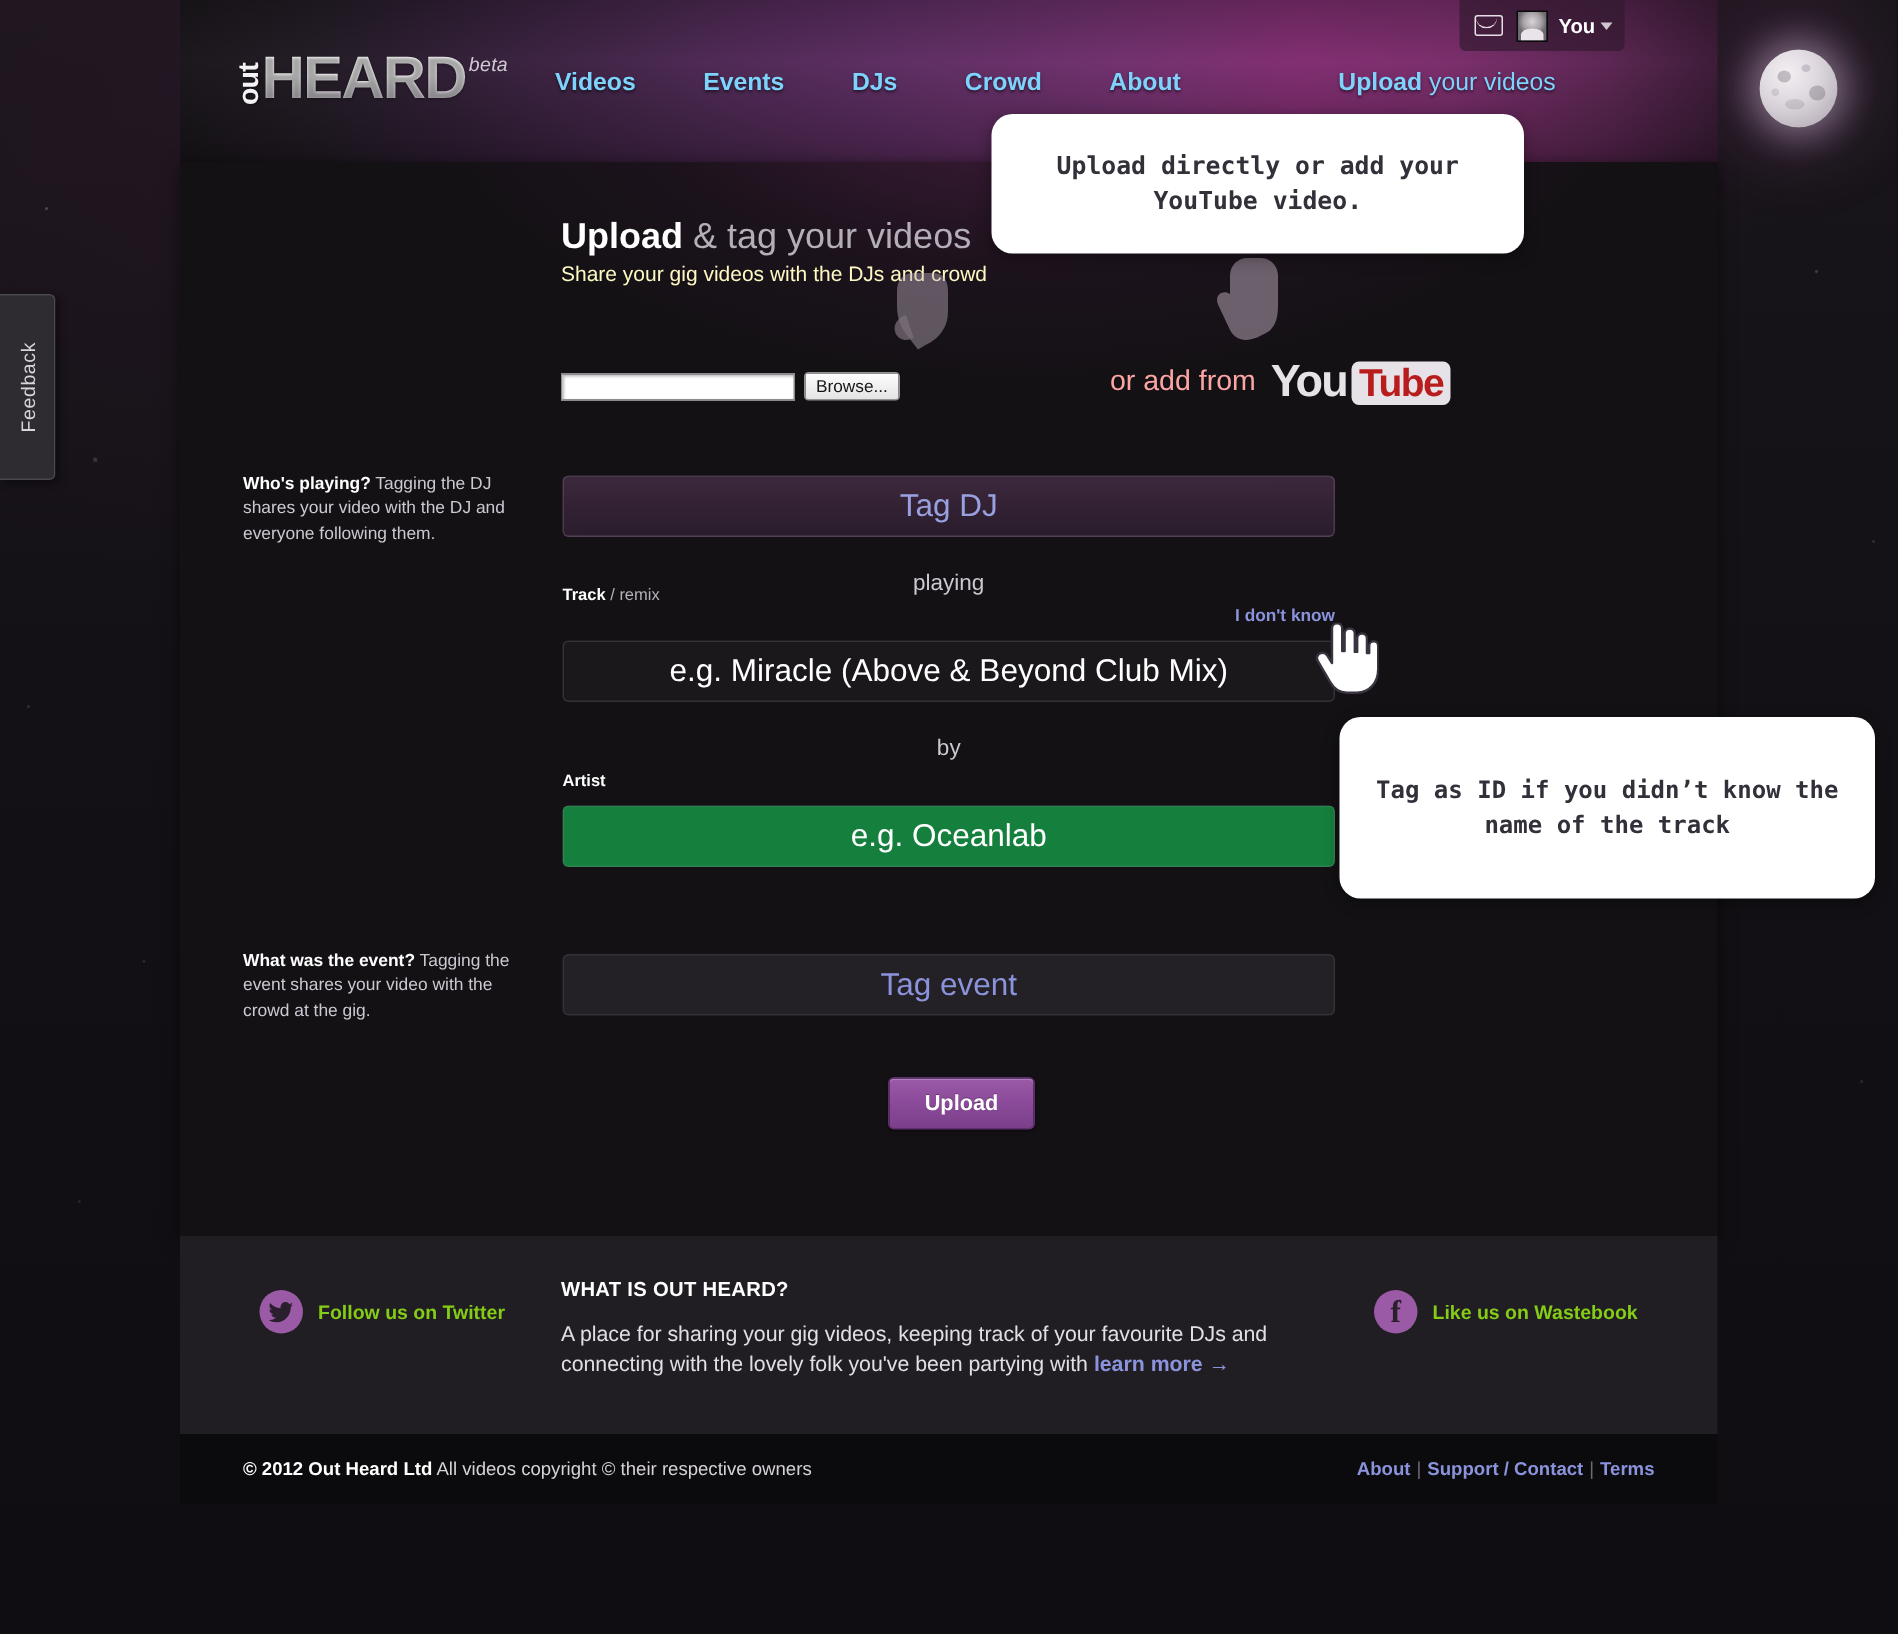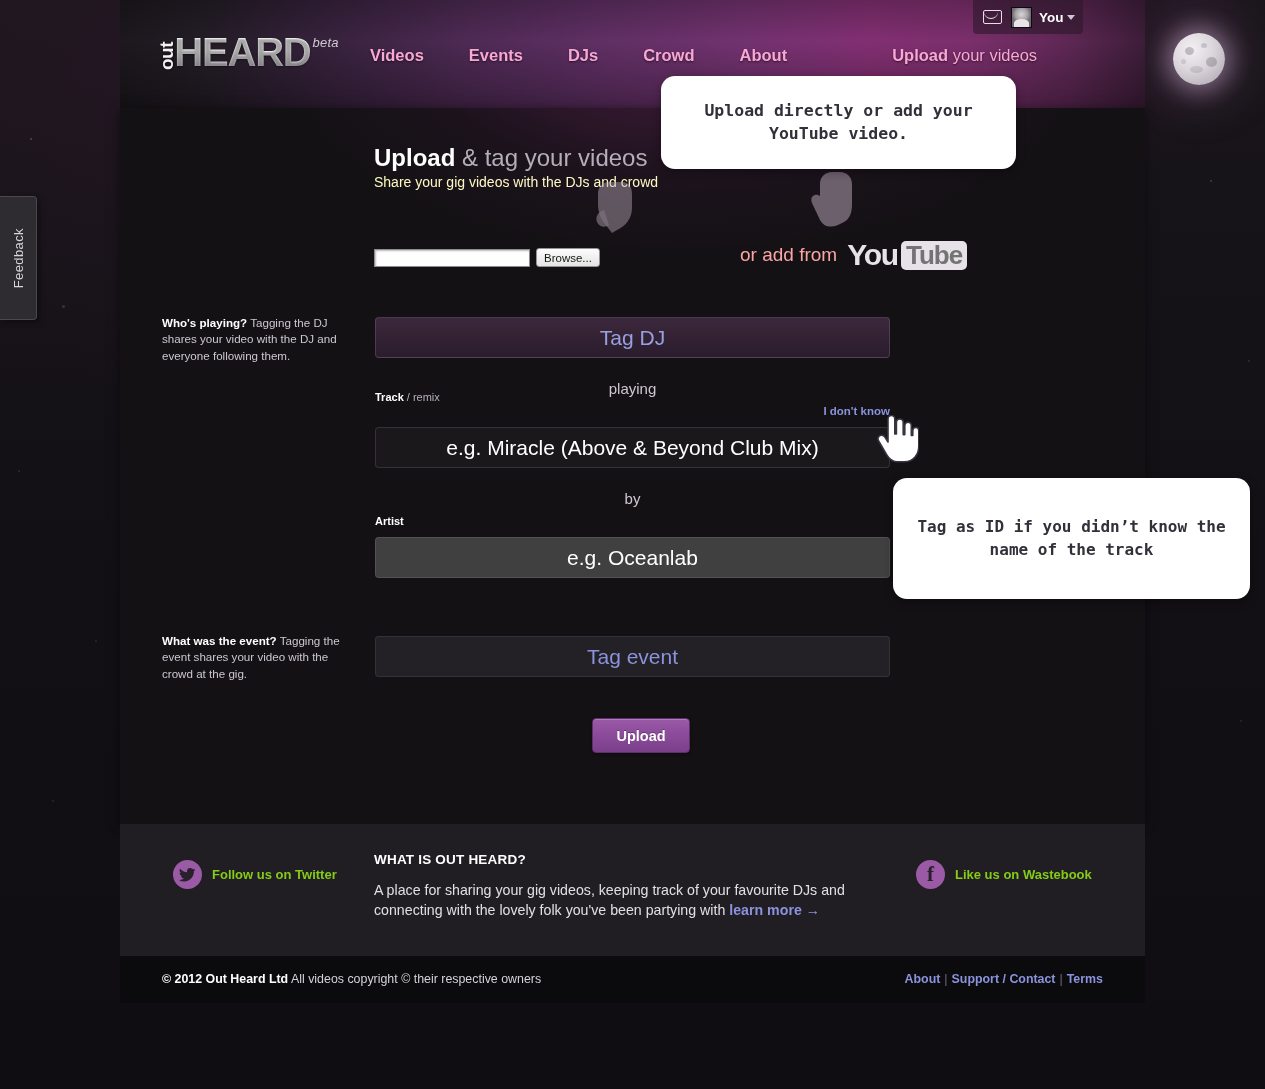--- a/index.html
+++ b/index.html
@@ -140,21 +140,21 @@
   }
 
   
   #nav {
     position: absolute;
     left: 250px; top: 46px;
     display: flex;
     align-items: center;
   }
   .nav-item {
-    color: #f9a8d4;
+    color: #7dd3fc;
     font-size: 16.5px;
     font-weight: bold;
     margin-right: 45px;
     white-space: nowrap;
     text-shadow: 0 1px 2px rgba(0,0,0,.55);
     cursor: pointer;
   }
   .nav-item:nth-child(4) { margin-right: 45px; }
   #nav-upload {
     margin-left: 60px;
@@ -314,21 +314,21 @@
     font-weight: bold;
     font-size: 30px;
     letter-spacing: -1.2px;
     color: #e6e2e8;
     line-height: 1;
   }
   #yt-tube {
     font-weight: bold;
     font-size: 26px;
     letter-spacing: -1px;
-    color: #737373;
+    color: #b91c1c;
     background: #e6e2e8;
     border-radius: 5px;
     padding: 1px 5px 2px 5px;
     margin-left: 3px;
     line-height: 1;
   }
 
   
   .help {
     position: absolute;
@@ -361,21 +361,21 @@
     color: #98a0e0;
   }
   #track-field {
     top: 319px;
     background: #1b181c;
     border: 1px solid rgba(150,140,158,0.22);
     color: #ffffff;
   }
   #artist-field {
     top: 429px;
-    background: #404040;
+    background: #15803d;
     border: 1px solid rgba(150,140,158,0.22);
     color: #ffffff;
   }
   #tag-event {
     top: 528px;
     background: #232026;
     border: 1px solid rgba(150,140,158,0.16);
     color: #8a93dc;
   }
 

